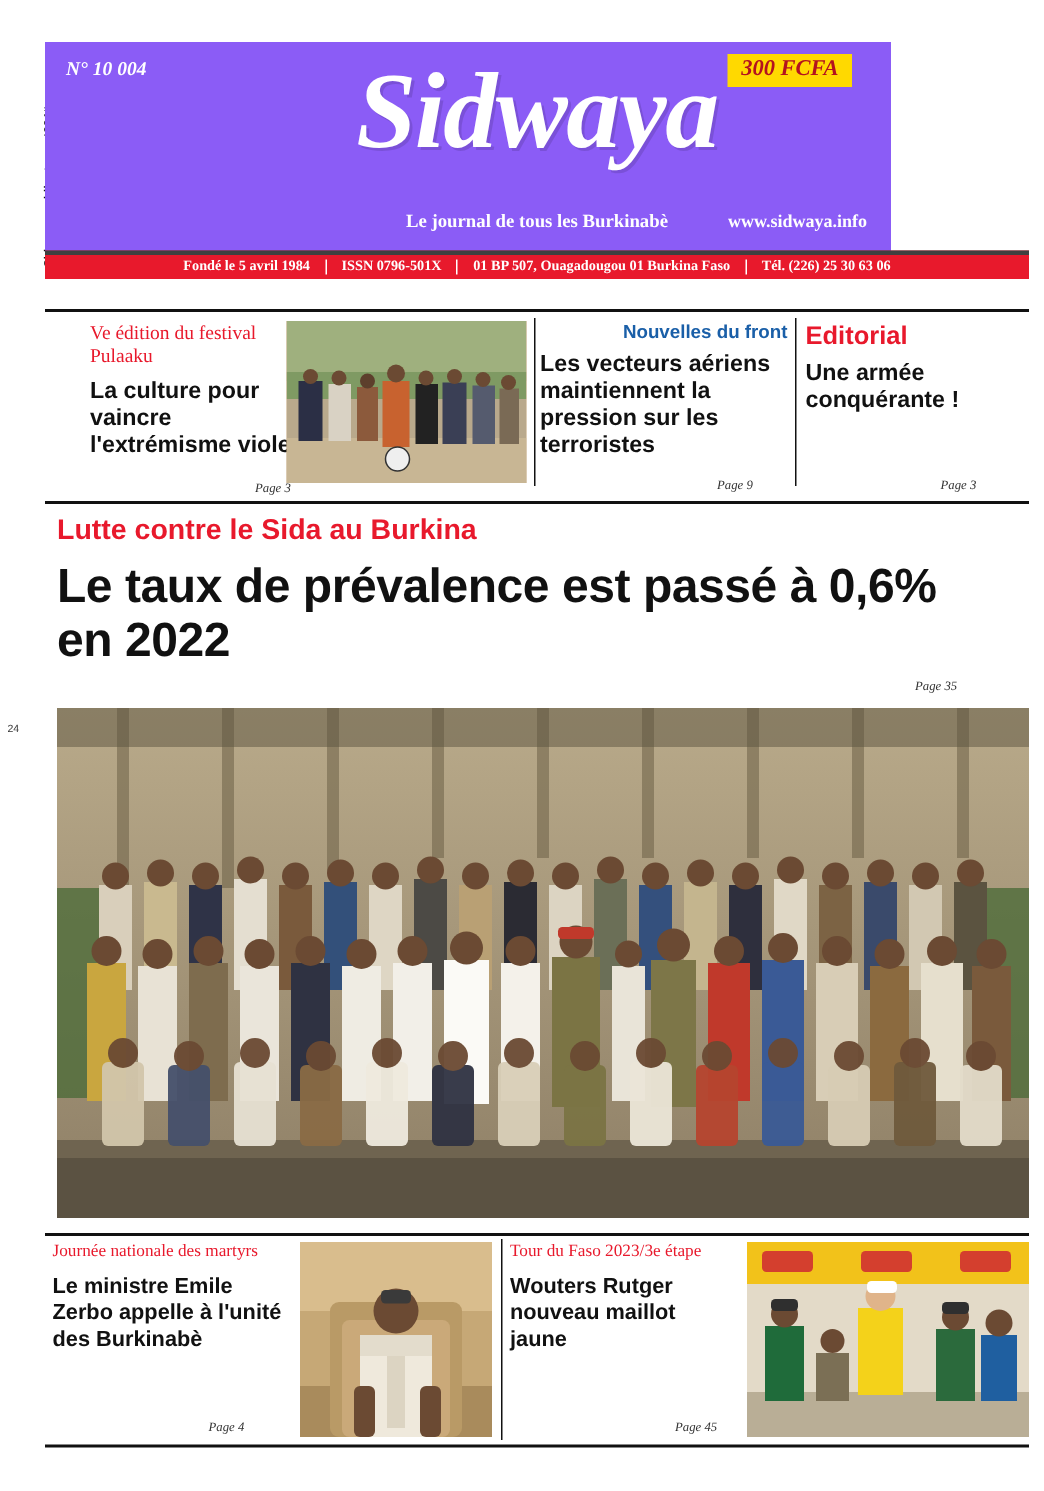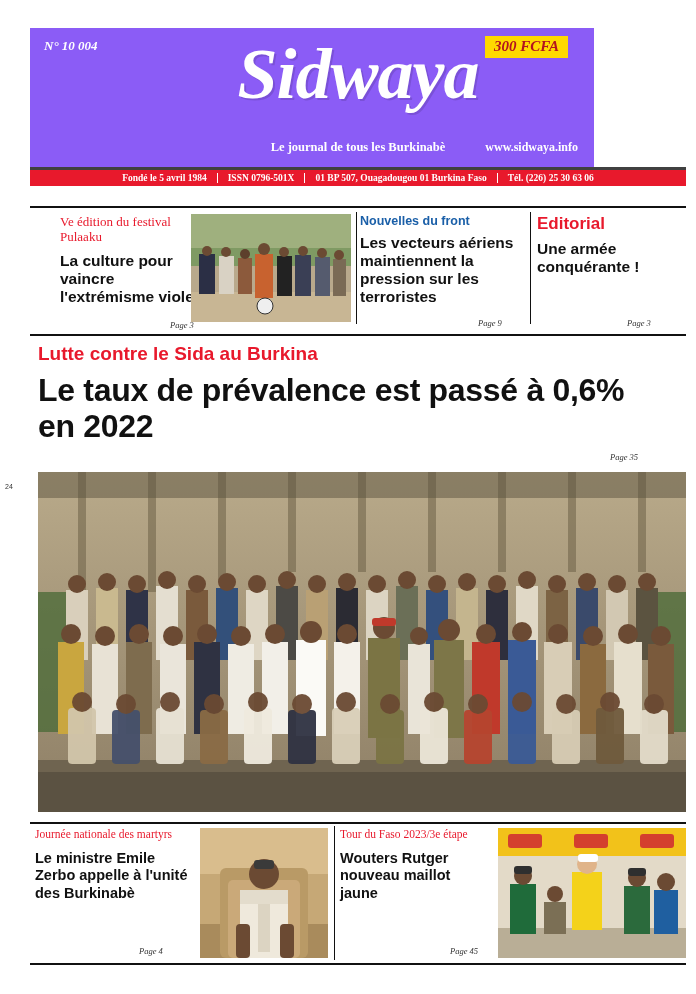--- a/index.html
+++ b/index.html
@@ -209,20 +209,21 @@
     left: 360px;
     top: 214px;
     width: 165px;
   }
   .kicker-blue {
     color: #1a5fa8;
     font-family: "Liberation Sans", sans-serif;
     font-weight: bold;
     font-size: 12.5px;
     margin: 0 0 6px 0;
+    text-align: right;
   }
   .teaser-b-page { position: absolute; left: 118px; top: 104px; }
 
   .teaser-c {
     position: absolute;
     left: 537px;
     top: 214px;
     width: 145px;
   }
   .kicker-editorial {

